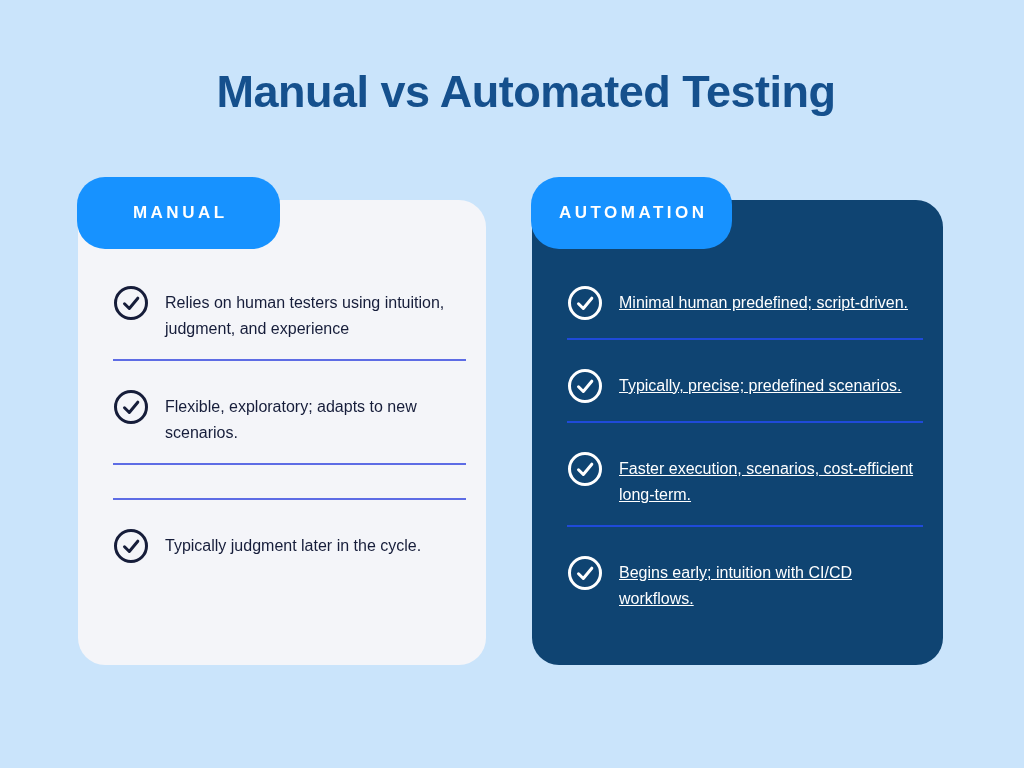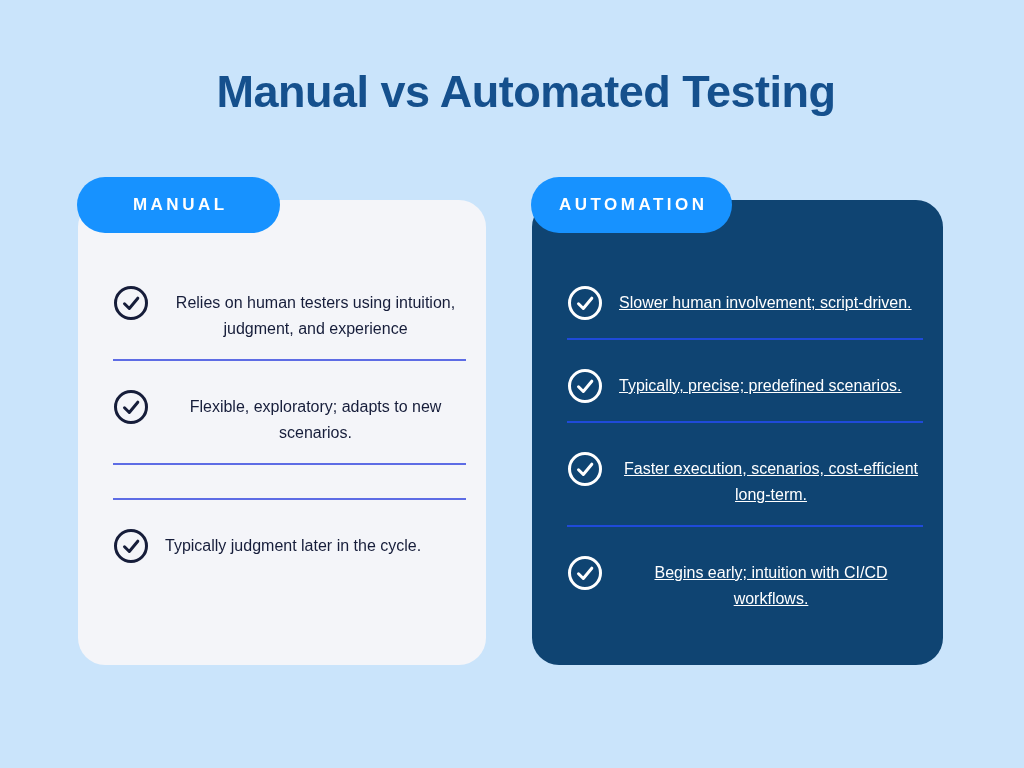--- a/index.html
+++ b/index.html
@@ -43,42 +43,41 @@
     left: 532px;
     width: 411px;
     background: var(--dark-card-bg, #0f4472);
     color: var(--dark-card-text, #ffffff);
     text-decoration: underline;
   }
   .badge {
     position: absolute;
     top: -23px;
     left: -1px;
-    height: 56px;
+    height: 72px;
     border-radius: 28px;
     background: var(--badge-bg, #1792ff);
     color: var(--badge-text, #ffffff);
     font-size: 17px;
     font-weight: 700;
     letter-spacing: 3.5px;
     display: flex;
     align-items: center;
     justify-content: center;
     text-indent: 3.5px; 
   }
   .badge-manual { width: 203px; }
   .badge-automation { width: 201px; }
   .items {
     padding: 90px 20px 0 35px;
   }
   .item {
     display: flex;
     align-items: flex-start;
     gap: 16px;
-    text-align: center;
   }
   .check {
     flex: 0 0 36px;
     width: 36px;
     height: 36px;
     margin-top: -5px;
   }
   .check svg {
     display: block;
     width: 36px;
@@ -150,21 +149,21 @@
   <div class="badge badge-automation">AUTOMATION</div>
   <div class="items">
 
     <div class="item">
       <span class="check">
         <svg viewBox="0 0 36 36" fill="none" stroke="currentColor">
           <circle cx="18" cy="18" r="15.5" stroke-width="3"></circle>
           <path d="M11.5 18.8 L16.3 23.5 L24.8 13.2" stroke-width="3" stroke-linecap="round" stroke-linejoin="round"></path>
         </svg>
       </span>
-      <p>Slower human involvement; script-driven.</p>
+      <p>Minimal human predefined; script-driven.</p>
     </div>
     <hr class="divider">
 
     <div class="item">
       <span class="check">
         <svg viewBox="0 0 36 36" fill="none" stroke="currentColor">
           <circle cx="18" cy="18" r="15.5" stroke-width="3"></circle>
           <path d="M11.5 18.8 L16.3 23.5 L24.8 13.2" stroke-width="3" stroke-linecap="round" stroke-linejoin="round"></path>
         </svg>
       </span>

